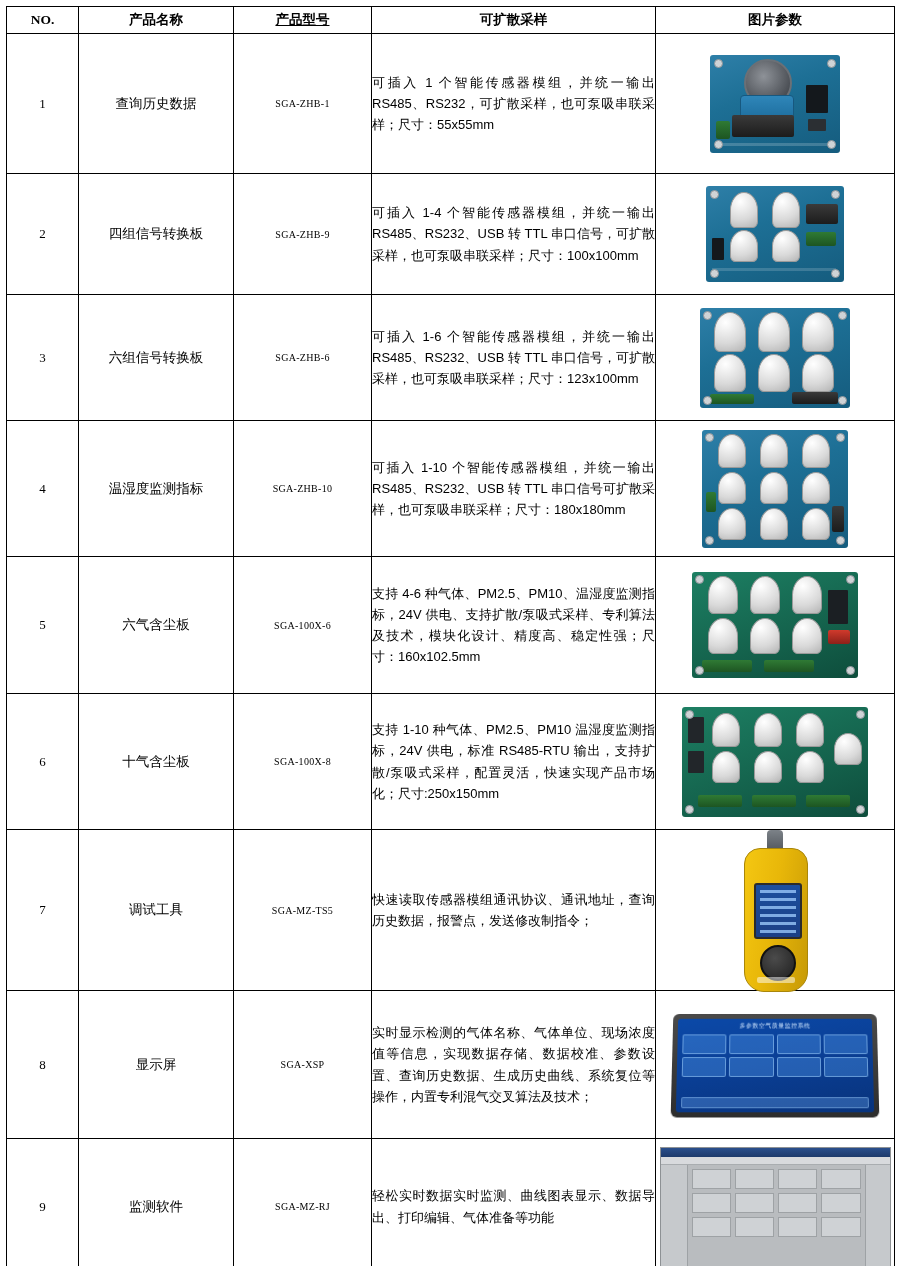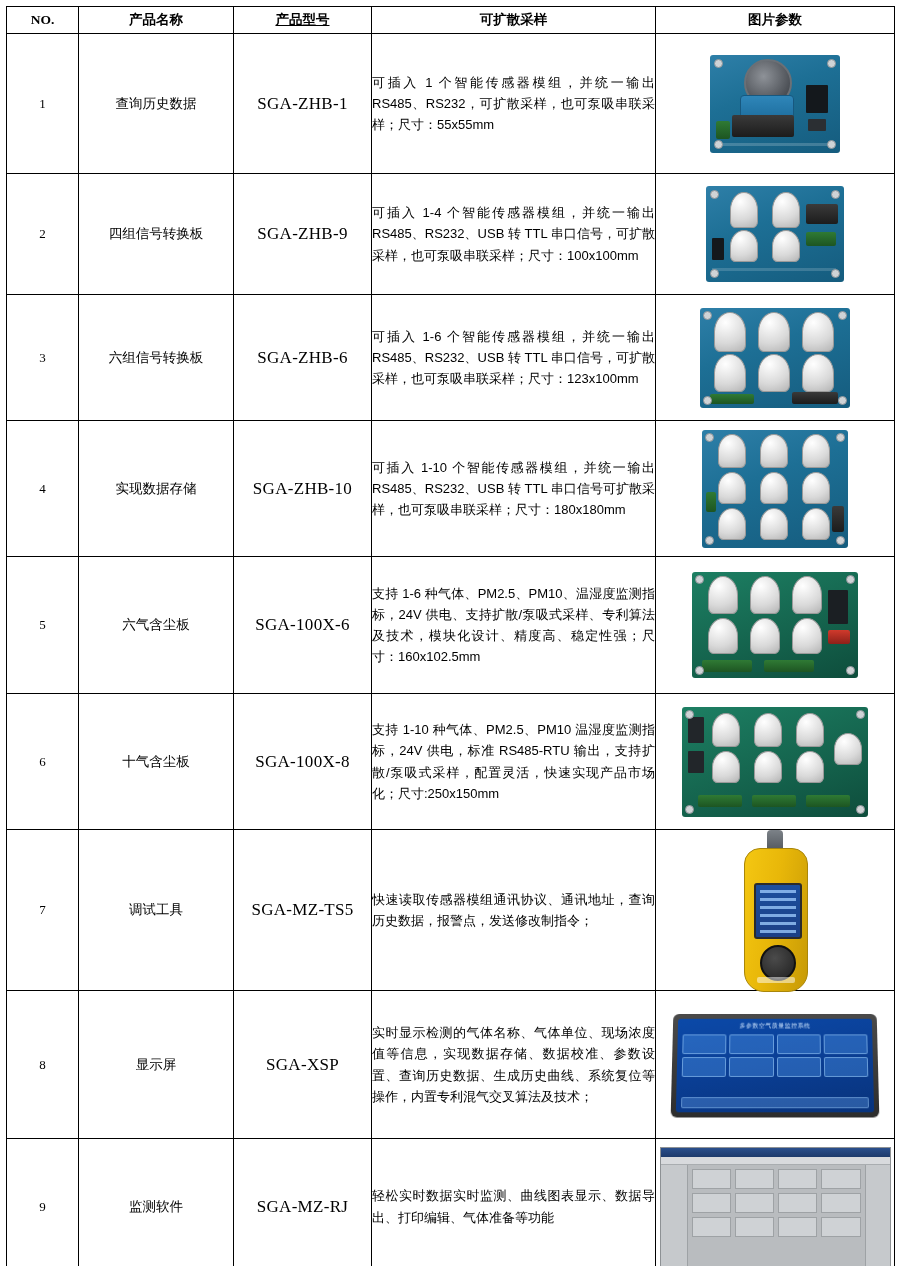--- a/index.html
+++ b/index.html
@@ -47,21 +47,21 @@
     text-align: center;
     font-size: 13px;
     font-family: "Liberation Serif", "DejaVu Serif", serif;
   }
   td.cell-name {
     text-align: center;
     font-size: 13.5px;
   }
   td.cell-model {
     text-align: center;
-    font-size: 17px;
+    font-size: 10px;
     font-family: "Liberation Serif", "DejaVu Serif", serif;
     letter-spacing: 0.3px;
   }
   td.cell-func {
     font-size: 13px;
     line-height: 1.62;
     padding: 6px 9px 6px 8px;
     text-align: justify;
   }
   td.cell-img {
@@ -361,21 +361,21 @@
               <div class="hole" style="right:3px;top:3px;"></div>
               <div class="hole" style="left:3px;bottom:3px;"></div>
               <div class="hole" style="right:3px;bottom:3px;"></div>
             </div>
           </div>
         </td>
       </tr>
 
       <tr style="height:136px;">
         <td class="cell-no">4</td>
-        <td class="cell-name">实现数据存储</td>
+        <td class="cell-name">温湿度监测指标</td>
         <td class="cell-model">SGA-ZHB-10</td>
         <td class="cell-func">可插入 1-10 个智能传感器模组，并统一输出 RS485、RS232、USB 转 TTL 串口信号可扩散采样，也可泵吸串联采样；尺寸：180x180mm</td>
         <td class="cell-img">
           <div class="imgwrap">
             <div class="board pcb" style="width:146px;height:118px;">
               <div class="sensor round" style="left:16px;top:4px;width:26px;height:32px;"></div>
               <div class="sensor round" style="left:58px;top:4px;width:26px;height:32px;"></div>
               <div class="sensor round" style="left:100px;top:4px;width:26px;height:32px;"></div>
               <div class="sensor round" style="left:16px;top:42px;width:26px;height:30px;"></div>
               <div class="sensor round" style="left:58px;top:42px;width:26px;height:30px;"></div>
@@ -391,21 +391,21 @@
               <div class="hole" style="right:3px;bottom:3px;"></div>
             </div>
           </div>
         </td>
       </tr>
 
       <tr style="height:137px;">
         <td class="cell-no">5</td>
         <td class="cell-name">六气含尘板</td>
         <td class="cell-model">SGA-100X-6</td>
-        <td class="cell-func">支持 1-6 种气体、PM2.5、PM10、温湿度监测指标，24V 供电、支持扩散/泵吸式采样、专利算法及技术，模块化设计、精度高、稳定性强；尺寸：160x102.5mm</td>
+        <td class="cell-func">支持 4-6 种气体、PM2.5、PM10、温湿度监测指标，24V 供电、支持扩散/泵吸式采样、专利算法及技术，模块化设计、精度高、稳定性强；尺寸：160x102.5mm</td>
         <td class="cell-img">
           <div class="imgwrap">
             <div class="board pcb-dark" style="width:166px;height:106px;">
               <div class="sensor round" style="left:16px;top:4px;width:28px;height:36px;"></div>
               <div class="sensor round" style="left:58px;top:4px;width:28px;height:36px;"></div>
               <div class="sensor round" style="left:100px;top:4px;width:28px;height:36px;"></div>
               <div class="sensor round" style="left:16px;top:46px;width:28px;height:34px;"></div>
               <div class="sensor round" style="left:58px;top:46px;width:28px;height:34px;"></div>
               <div class="sensor round" style="left:100px;top:46px;width:28px;height:34px;"></div>
               <div class="chip" style="left:136px;top:18px;width:20px;height:34px;background:#1b1f23;"></div>

